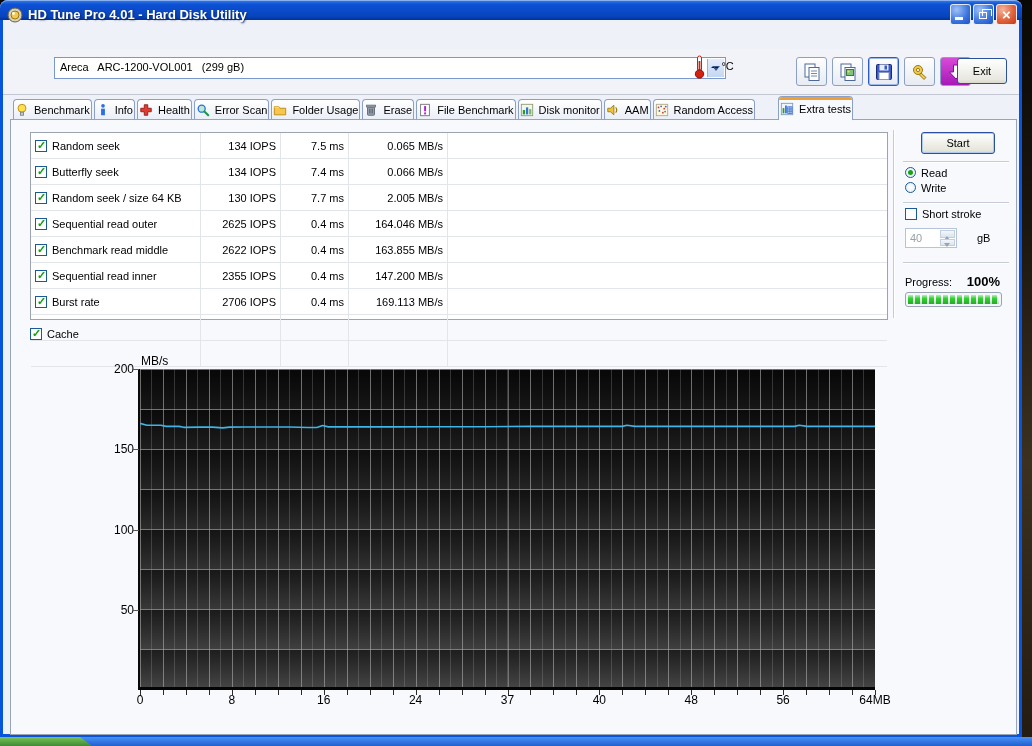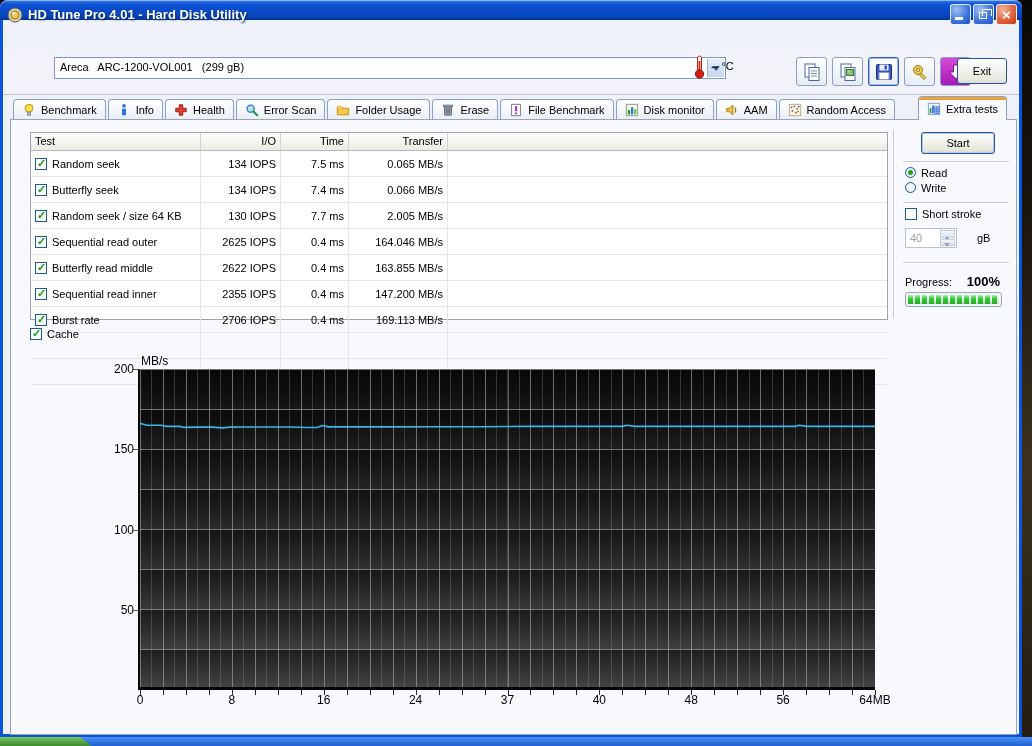--- a/index.html
+++ b/index.html
@@ -43,21 +43,21 @@
   .temp-text { position:absolute; left:708px; top:11px; }
   .tb-btn { position:absolute; top:8px; width:31px; height:29px; border:1px solid #8aa0c8; border-radius:3px;
     background:linear-gradient(180deg,#fefefe,#e7ebf2); display:flex; align-items:center; justify-content:center; }
   .tb-btn.pressed { border:1px solid #2a5ad0; box-shadow: inset 0 0 0 1px #9db8e8; }
   .tb-btn.magenta { background:linear-gradient(180deg,#d84ad8,#a818b8); }
   .exit-btn { position:absolute; right:12px; top:9px; width:50px; height:26px; border:1px solid #2a50a0;
     border-radius:3px; background:linear-gradient(180deg,#ffffff,#e8e8e0 85%,#d8d8cc); text-align:center; line-height:24px; }
 
   
   .tabstrip { position:absolute; left:13px; top:96px; height:24px; display:flex; align-items:flex-end; gap:2px; }
-  .tab { display:inline-flex; align-items:center; gap:5px; height:21px; padding:0 8px;
+  .tab { display:inline-flex; align-items:center; gap:5px; height:21px; padding:0 1px;
     border:1px solid #8aa0c8; border-bottom:none; border-radius:4px 4px 0 0;
     background:linear-gradient(180deg,#ffffff,#e9eef6); position:relative; }
   .tab.active { height:24px; background:#f7f9fd; z-index:3; box-shadow:0 1px 0 #f7f9fd;margin-left:21px; }
   .tab.active::before { content:""; position:absolute; left:0; right:0; top:0; height:3px;
     background:#f0a030; border-radius:4px 4px 0 0; }
   .tab svg { width:14px; height:14px; }
 
   
   .tabpage { position:absolute; left:10px; top:119px; width:1007px; height:616px;
     background:#f7f9fd; border:1px solid #98a5b8; }
@@ -313,27 +313,20 @@
               <line x1="11.3" y1="5.5" x2="11.3" y2="13"></line>
             </g>
           </svg>
         <span>Extra tests</span>
       </div>
     </div>
 
     <div class="tabpage"></div>
 
     <div class="ltable">
-      <div class="lt-header">
-        <div class="hc c-test">Test</div>
-        <div class="hc c-io">I/O</div>
-        <div class="hc c-time">Time</div>
-        <div class="hc c-transfer">Transfer</div>
-        <div class="hc c-fill"></div>
-      </div>
       <div id="test-rows">
       <div class="lt-row">
         <div class="cell c-test">
           <span class="cb checked"></span>
           <span class="rlabel">Random seek</span>
         </div>
         <div class="cell c-io num">134 IOPS</div>
         <div class="cell c-time num">7.5 ms</div>
         <div class="cell c-transfer num">0.065 MB/s</div>
         <div class="cell c-fill"></div>
@@ -369,21 +362,21 @@
         </div>
         <div class="cell c-io num">2625 IOPS</div>
         <div class="cell c-time num">0.4 ms</div>
         <div class="cell c-transfer num">164.046 MB/s</div>
         <div class="cell c-fill"></div>
       </div>
 
       <div class="lt-row">
         <div class="cell c-test">
           <span class="cb checked"></span>
-          <span class="rlabel">Butterfly read middle</span>
+          <span class="rlabel">Benchmark read middle</span>
         </div>
         <div class="cell c-io num">2622 IOPS</div>
         <div class="cell c-time num">0.4 ms</div>
         <div class="cell c-transfer num">163.855 MB/s</div>
         <div class="cell c-fill"></div>
       </div>
 
       <div class="lt-row">
         <div class="cell c-test">
           <span class="cb checked"></span>

